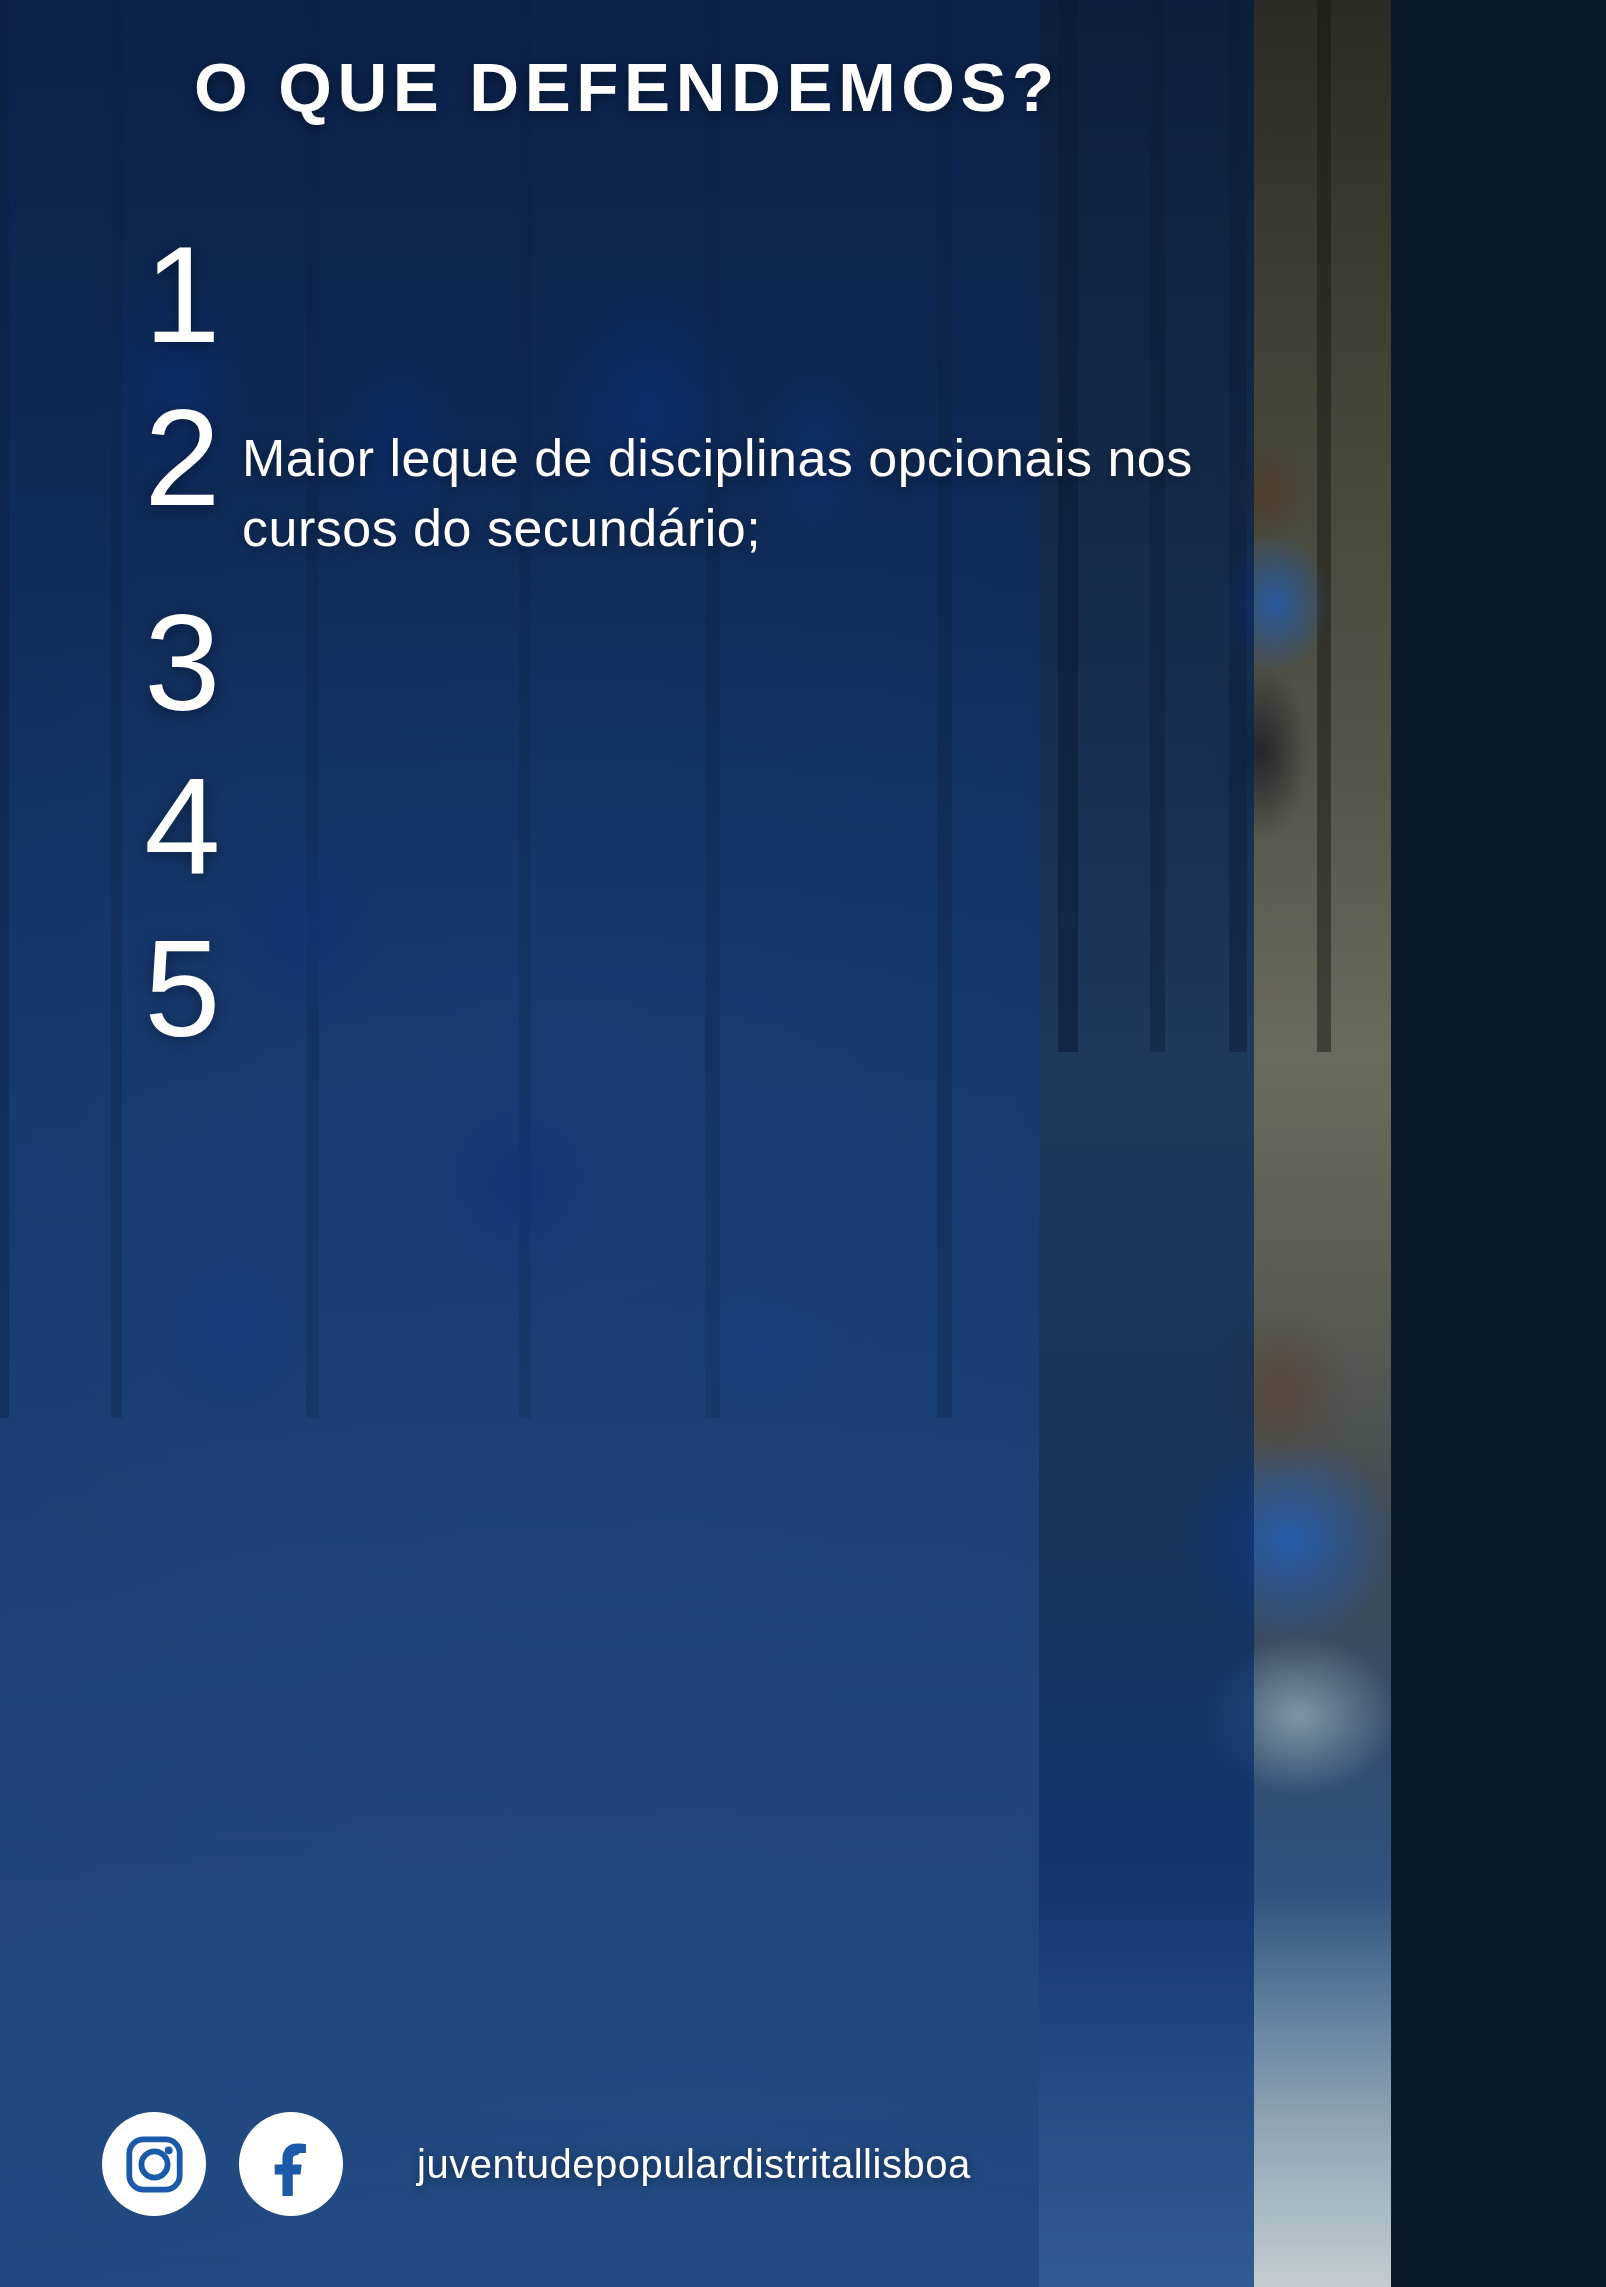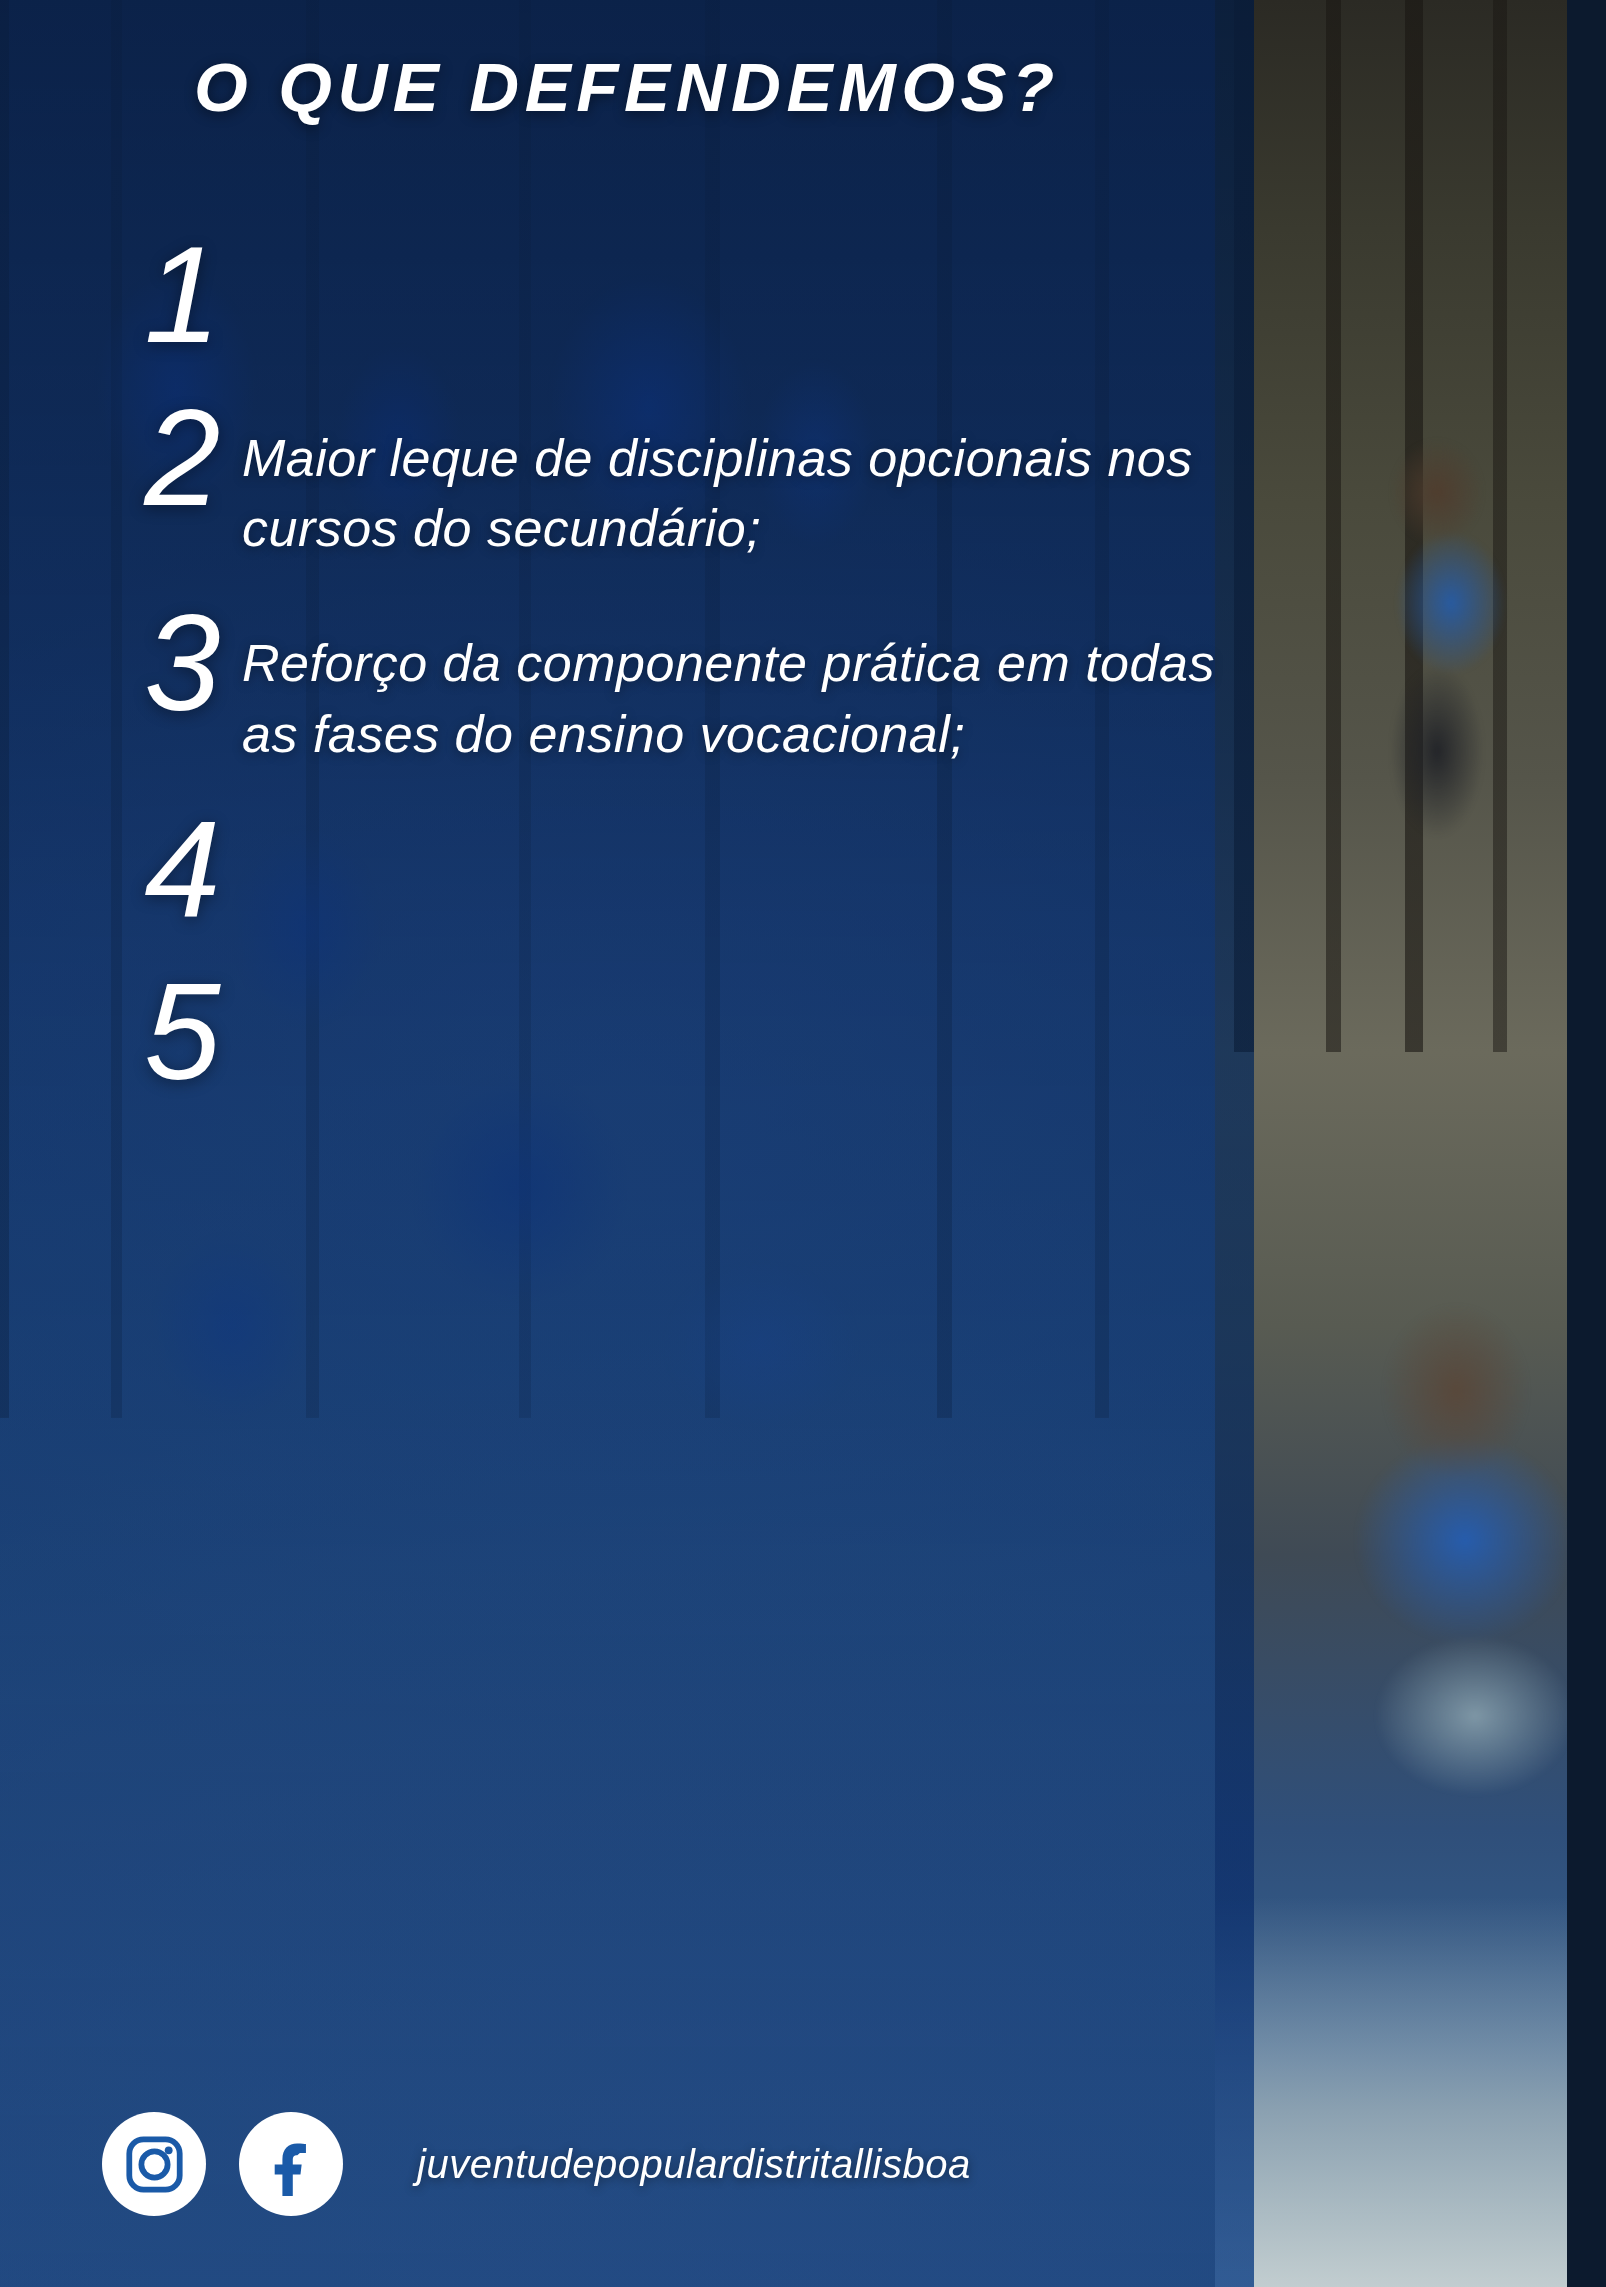--- a/index.html
+++ b/index.html
@@ -6,25 +6,24 @@
     margin: 0;
     padding: 0;
     background: #0c1a2e;
   }
   body {
     font-family: "Liberation Sans", sans-serif;
   }
 
   .poster {
     position: relative;
-    width: 1567px;
+    width: 1391px;
     height: 2287px;
     overflow: hidden;
     background: #13243d;
-    font-style: italic;
   }
 
   
   .photo-bg {
     position: absolute;
     inset: 0;
     background:
       
       radial-gradient(ellipse 120% 60% at 50% 100%, rgba(150,170,190,0.30), rgba(20,40,70,0) 70%),
       
@@ -256,21 +255,20 @@
         <div class="item-num">1</div>
       </div>
 
       <div class="item">
         <div class="item-num">2</div>
         <div class="item-text">Maior leque de disciplinas opcionais nos cursos do secundário;</div>
       </div>
 
       <div class="item">
         <div class="item-num">3</div>
-        <div class="item-text">Reforço da componente prática em todas as fases do ensino vocacional;</div>
       </div>
 
       <div class="item">
         <div class="item-num">4</div>
       </div>
 
       <div class="item">
         <div class="item-num">5</div>
       </div>
 

